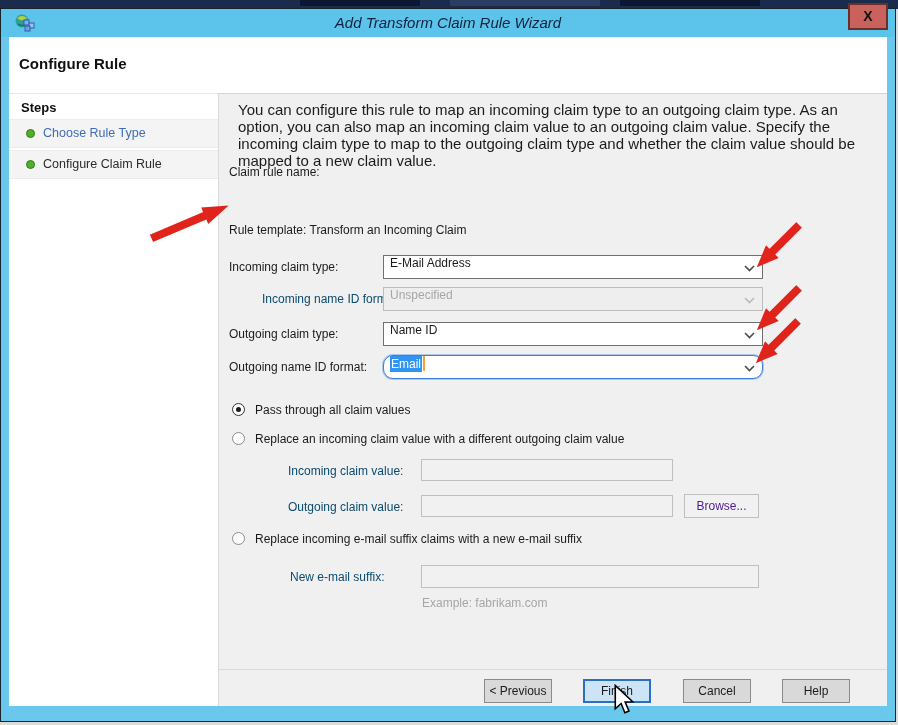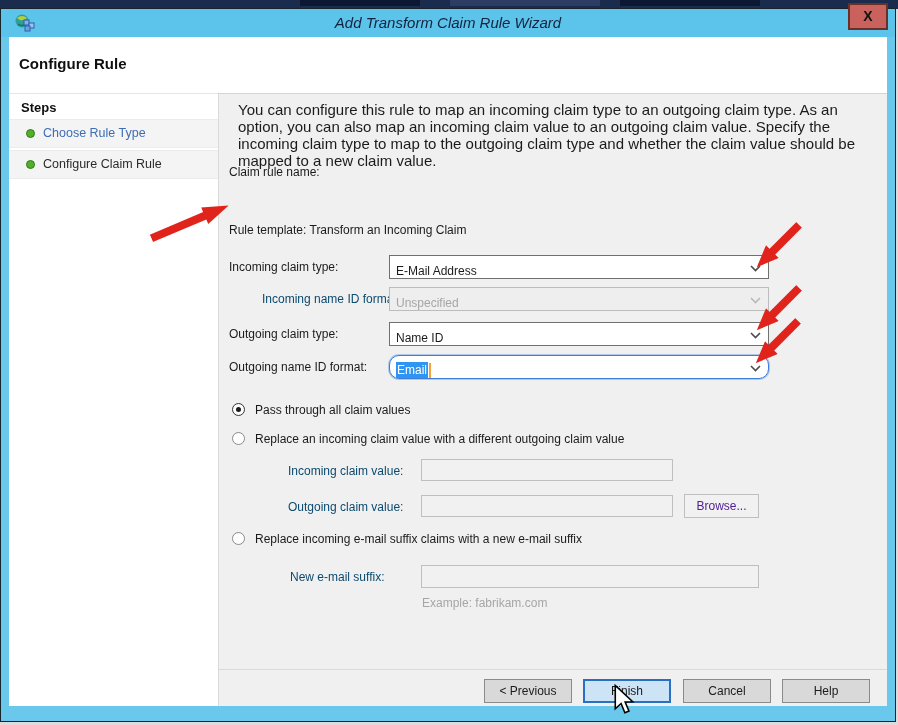--- a/index.html
+++ b/index.html
@@ -45,37 +45,37 @@
           line-height:17px; color:#1b1b1b; }
 
   .lbl { position:absolute; font-size:12px; color:#1b1b1b; white-space:nowrap; }
   .lbl.disabled { color:#0c4a6e;margin-left:33px; }
 
   .text-input { position:absolute; height:24px; background:#fff; border:1px solid #707070;
                 font-size:12px; color:#1b1b1b; padding:0 6px;
                 font-family:"Liberation Sans", sans-serif; }
   .text-input:disabled { background:#f1f1f1; border:1px solid #bfbfbf; color:#a6a6a6; }
 
-  .combo { position:absolute; left:170px; width:380px; height:24px; background:#ffffff;
+  .combo { position:absolute; left:164px; width:380px; height:24px; background:#ffffff;
            border:1px solid #707070; font-size:12px; color:#1b1b1b;
-           display:flex; align-items:flex-end; padding-left:6px; }
+           display:flex; align-items:flex-start; padding-left:6px; }
   .combo .chev { position:absolute; right:7px; top:9px; }
   .combo.disabled { background:#eeeeee; border:1px solid #bcbcbc; color:#a6a6a6; }
   .combo.focused { border:1px solid #3d7edb; box-shadow:0 0 0 1px rgba(61,126,219,.35); }
   .sel-highlight { background:#3094f2; color:#ffffff; padding:1px 1px; }
   .caret { display:inline-block; width:2px; height:15px; background:#f2a33c;
            vertical-align:middle; margin-left:1px; }
 
   .radio { position:absolute; width:13px; height:13px; border:1px solid #8a8a8a;
            border-radius:50%; background:#fff; }
   .radio.selected { border-color:#333; }
   .radio.selected::after { content:""; position:absolute; left:3px; top:3px; width:5px; height:5px;
            border-radius:50%; background:#1b1b1b; }
 
-  .btn { position:absolute; width:88px; height:24px; background:#d9d9d9; border:1px solid #8a8a8a;
+  .btn { position:absolute; width:68px; height:24px; background:#d9d9d9; border:1px solid #8a8a8a;
          font-size:12px; color:#1b1b1b; text-align:center; line-height:22px;
          font-family:"Liberation Sans", sans-serif; }
   .btn.default { background:#cde4f7; border:2px solid #2a70c2; line-height:20px; }
   .btn.disabled { background:#f1f1f1; border:1px solid #bfbfbf; color:#4c1d95; }
 
   .separator { position:absolute; left:0; right:0; top:575px; height:1px; background:#dadada; }
 
   .example { position:absolute; font-size:12px; color:#a6a6a6; }
 
   .arrow { position:absolute; z-index:20; }

